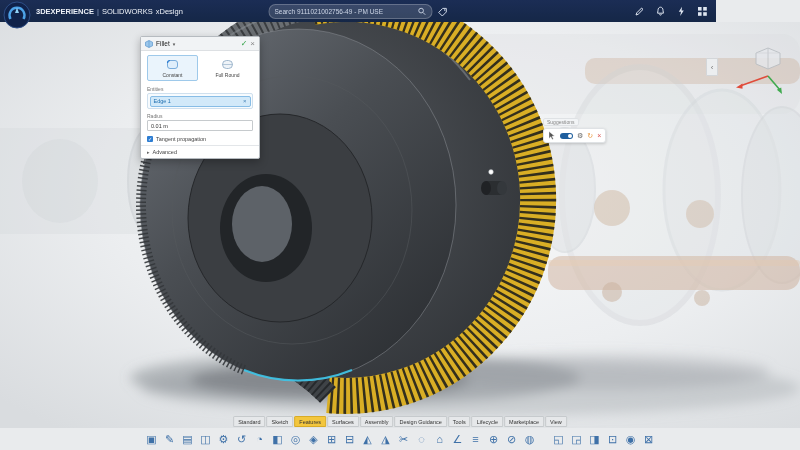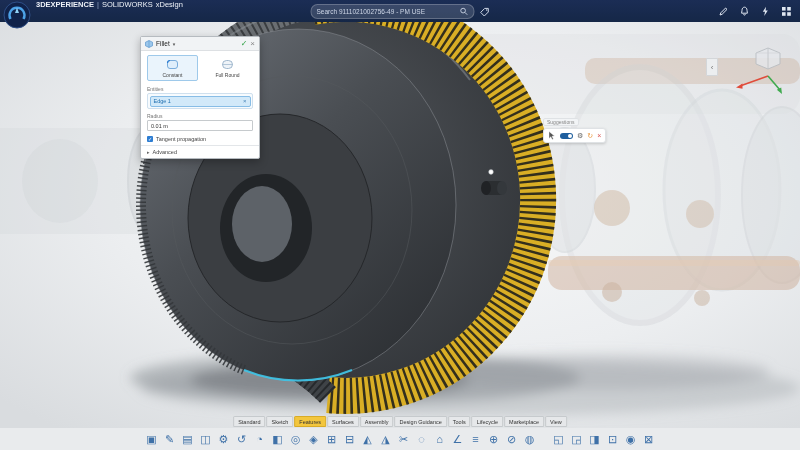--- a/index.html
+++ b/index.html
@@ -4,23 +4,23 @@
 <style>
   html,body{margin:0;padding:0;}
   body{
     width:800px;height:450px;position:relative;overflow:hidden;
     font-family:"Liberation Sans", sans-serif;
     background:#e9ebed;
     -webkit-font-smoothing:antialiased;
   }
   
   .topbar{
-    position:absolute;top:0;left:0;width:800px;height:22px;
+    position:absolute;top:0;left:0;width:716px;height:22px;
     background:linear-gradient(#1b2d55,#152747);
-    display:flex;align-items:flex-start;z-index:30;
+    display:flex;align-items:center;z-index:30;
   }
   .logo{position:absolute;left:3px;top:1px;width:28px;height:28px;z-index:40;}
   .brand{margin-left:36px;color:#eef2f8;font-size:7.5px;display:flex;gap:3px;align-items:baseline;white-space:nowrap;}
   .brand b{font-weight:bold;}
   .brand .sep{color:#8fa0c0;}
   .searchwrap{position:absolute;left:50%;top:4px;transform:translateX(-50%);display:flex;align-items:center;gap:5px;}
   .search{
     width:152px;height:13px;border-radius:7px;
     background:rgba(255,255,255,.14);border:1px solid rgba(255,255,255,.22);
     display:flex;align-items:center;justify-content:space-between;

